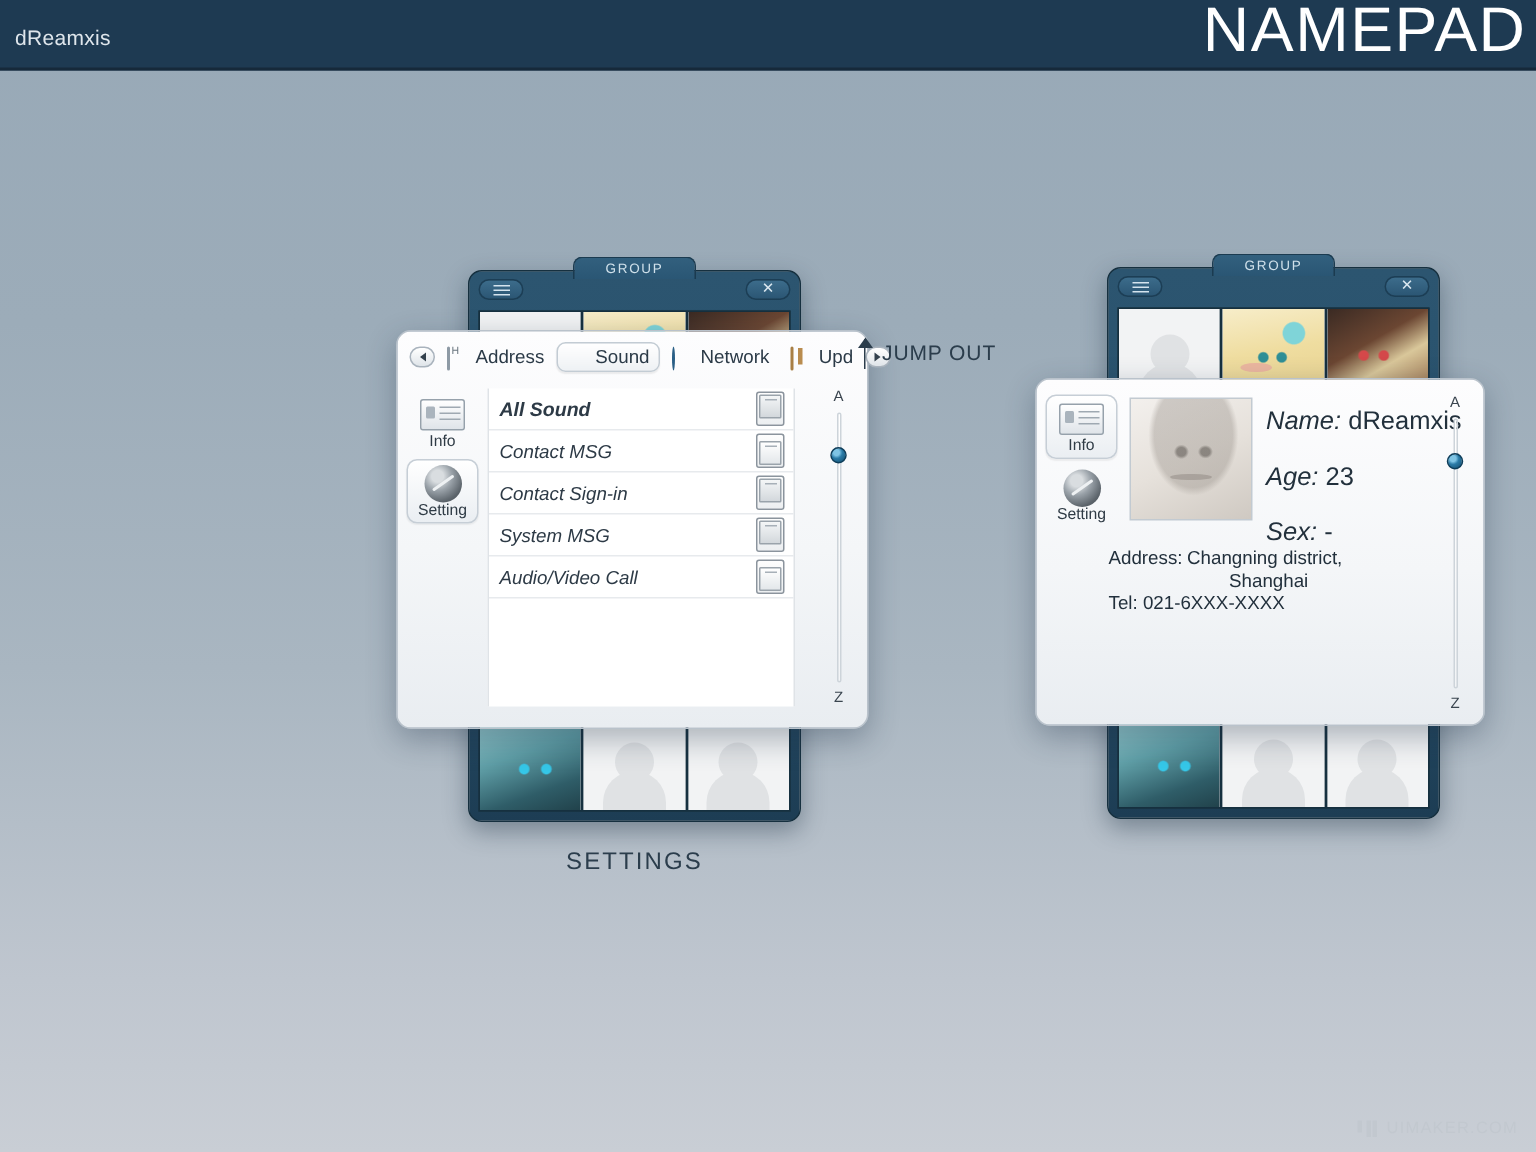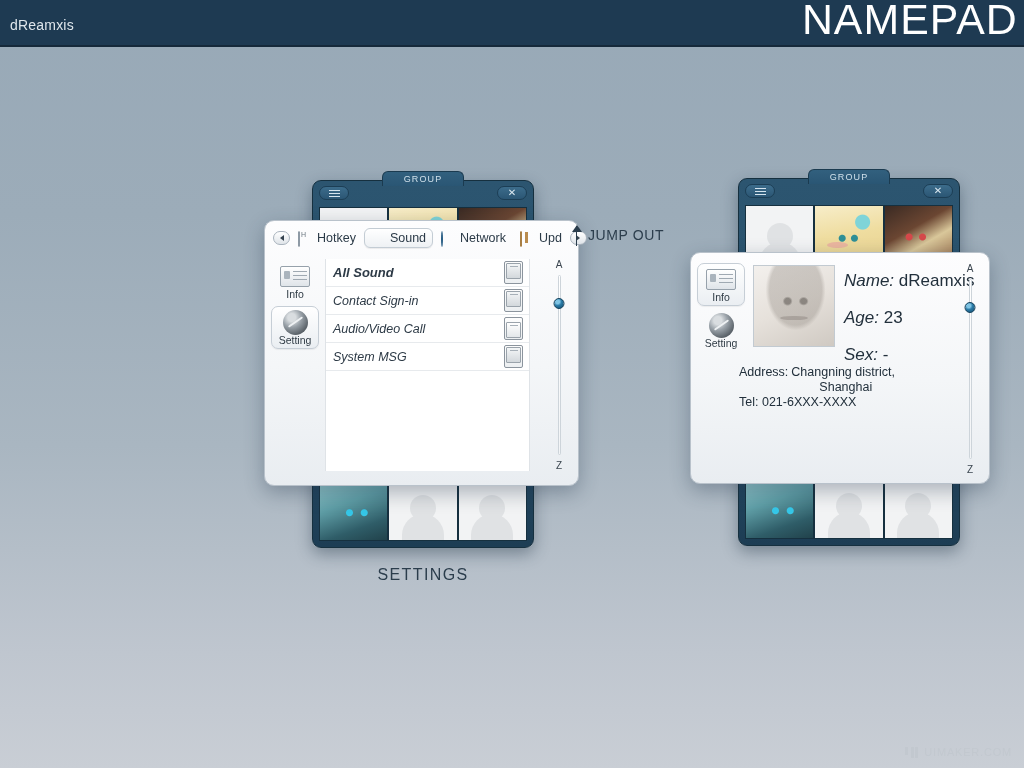--- a/index.html
+++ b/index.html
@@ -557,21 +557,21 @@
 
 <div class="panel" id="settings-panel">
 
   <div class="tabstrip">
     <div class="tab-arrow left">
         <i></i>
       </div>
 
     <div class="tab">
       <span class="tab-ico"><span class="ico-key"></span></span>
-      <span>Hotkey</span>
+      <span>Address</span>
     </div>
 
     <div class="tab selected">
       <span class="tab-ico"><span class="ico-speaker"></span></span>
       <span>Sound</span>
     </div>
 
     <div class="tab">
       <span class="tab-ico"><span class="ico-globe"></span></span>
       <span>Network</span>
@@ -603,34 +603,40 @@
   </div>
 
   <div class="sound-list">
     <div class="sound-row first">
       <span class="label">All Sound</span>
       <span class="vswitch on">
           <span class="knob"></span>
         </span>
     </div>
     <div class="sound-row">
+      <span class="label">Contact MSG</span>
+      <span class="vswitch off">
+          <span class="knob"></span>
+        </span>
+    </div>
+    <div class="sound-row">
       <span class="label">Contact Sign-in</span>
       <span class="vswitch on">
           <span class="knob"></span>
         </span>
     </div>
     <div class="sound-row">
+      <span class="label">System MSG</span>
+      <span class="vswitch on">
+          <span class="knob"></span>
+        </span>
+    </div>
+    <div class="sound-row">
       <span class="label">Audio/Video Call</span>
       <span class="vswitch off">
-          <span class="knob"></span>
-        </span>
-    </div>
-    <div class="sound-row">
-      <span class="label">System MSG</span>
-      <span class="vswitch on">
           <span class="knob"></span>
         </span>
     </div>
   </div>
 
   <div class="alpha">
     <div>A</div>
     <div class="track">
       <span class="knob"></span>
     </div>

